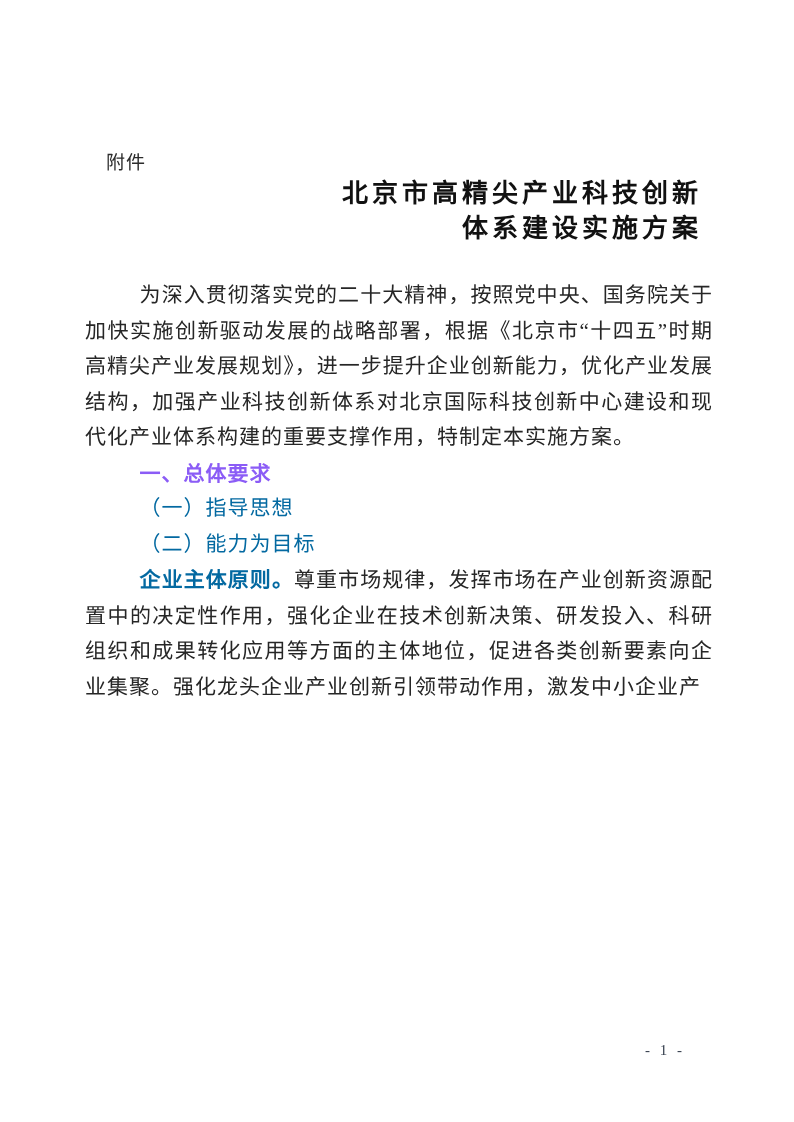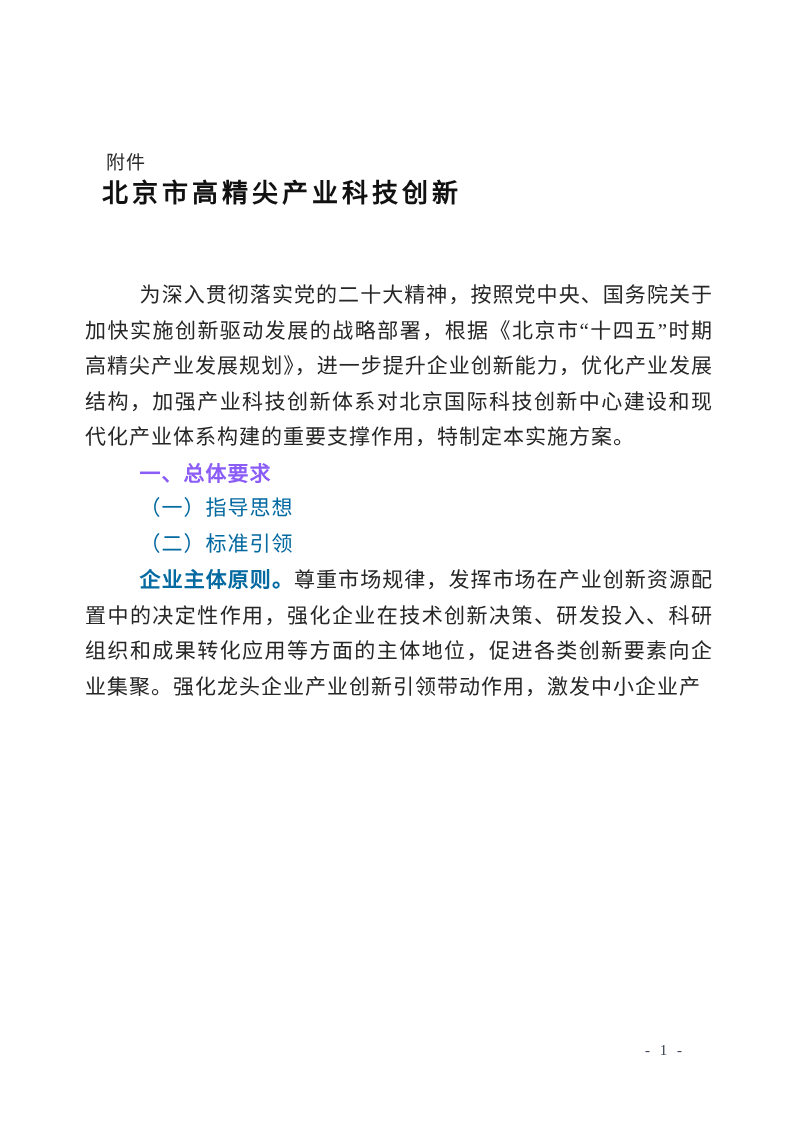--- a/index.html
+++ b/index.html
@@ -16,24 +16,24 @@
   .attachment-label {
     position: absolute;
     left: 106px;
     top: 147px;
     font-size: 19px;
     letter-spacing: 1px;
     color: #2b2b2b;
   }
   .doc-title {
     position: absolute;
-    left: 102px;
+    left: 74px;
     top: 176px;
     width: 628px;
-    text-align: left;
+    text-align: right;
     font-weight: bold;
     font-size: 26px;
     line-height: 35px;
     letter-spacing: 4px;
     color: #111111;
   }
   .doc-body {
     position: absolute;
     left: 85px;
     top: 278px;
@@ -72,25 +72,26 @@
 </style>
 </head>
 <body>
 
 <div class="page">
 
   <div class="attachment-label">附件</div>
 
   <div class="doc-title">
     <div>北京市高精尖产业科技创新</div>
+    <div>体系建设实施方案</div>
   </div>
 
   <div class="doc-body">
       <p class="para body">为深入贯彻落实党的二十大精神，按照党中央、国务院关于加快实施创新驱动发展的战略部署，根据《北京市“十四五”时期高精尖产业发展规划》，进一步提升企业创新能力，优化产业发展结构，加强产业科技创新体系对北京国际科技创新中心建设和现代化产业体系构建的重要支撑作用，特制定本实施方案。</p>
       <p class="para h1">一、总体要求</p>
       <p class="para h2">（一）指导思想</p>
-      <p class="para h2">（二）标准引领</p>
+      <p class="para h2">（二）能力为目标</p>
       <p class="para body"><span class="lead-bold">企业主体原则。</span>尊重市场规律，发挥市场在产业创新资源配置中的决定性作用，强化企业在技术创新决策、研发投入、科研组织和成果转化应用等方面的主体地位，促进各类创新要素向企业集聚。强化龙头企业产业创新引领带动作用，激发中小企业产</p>
     </div>
 
   <div class="page-footer">- 1 -</div>
 
 </div>
 
 </body></html>

